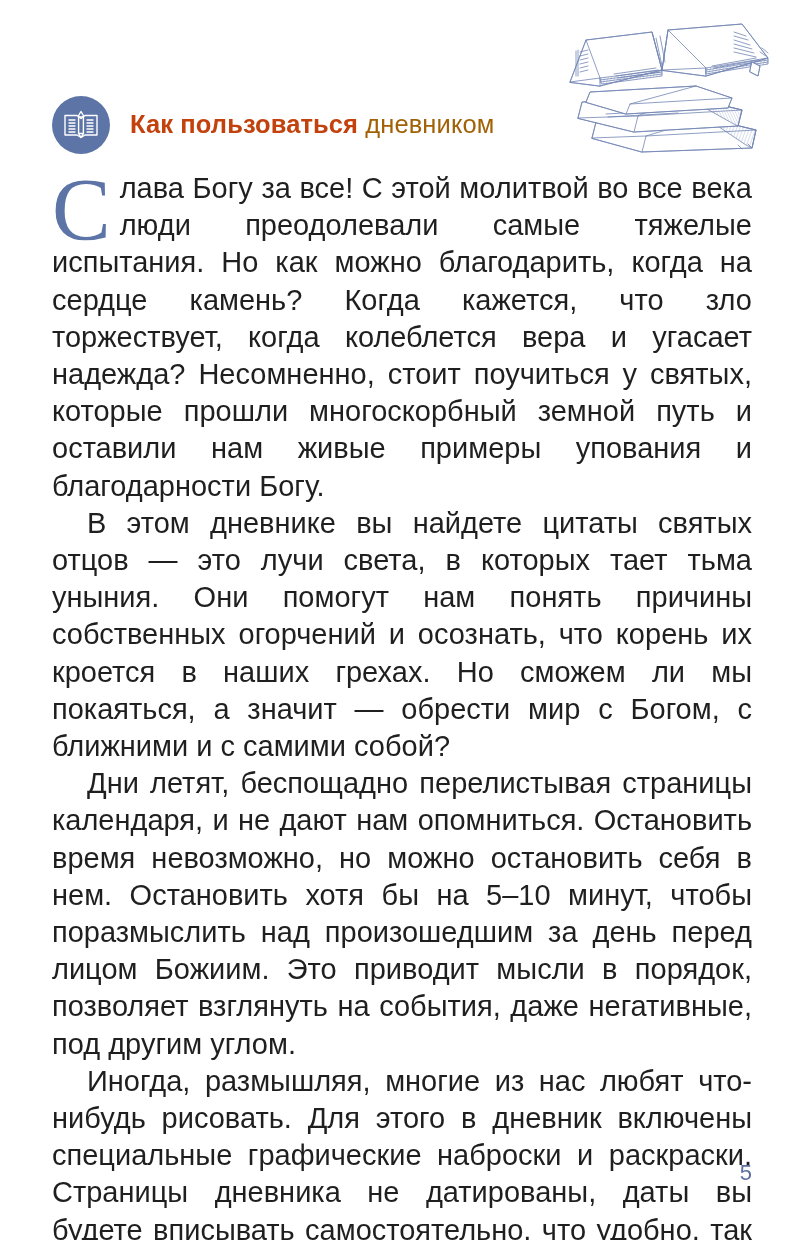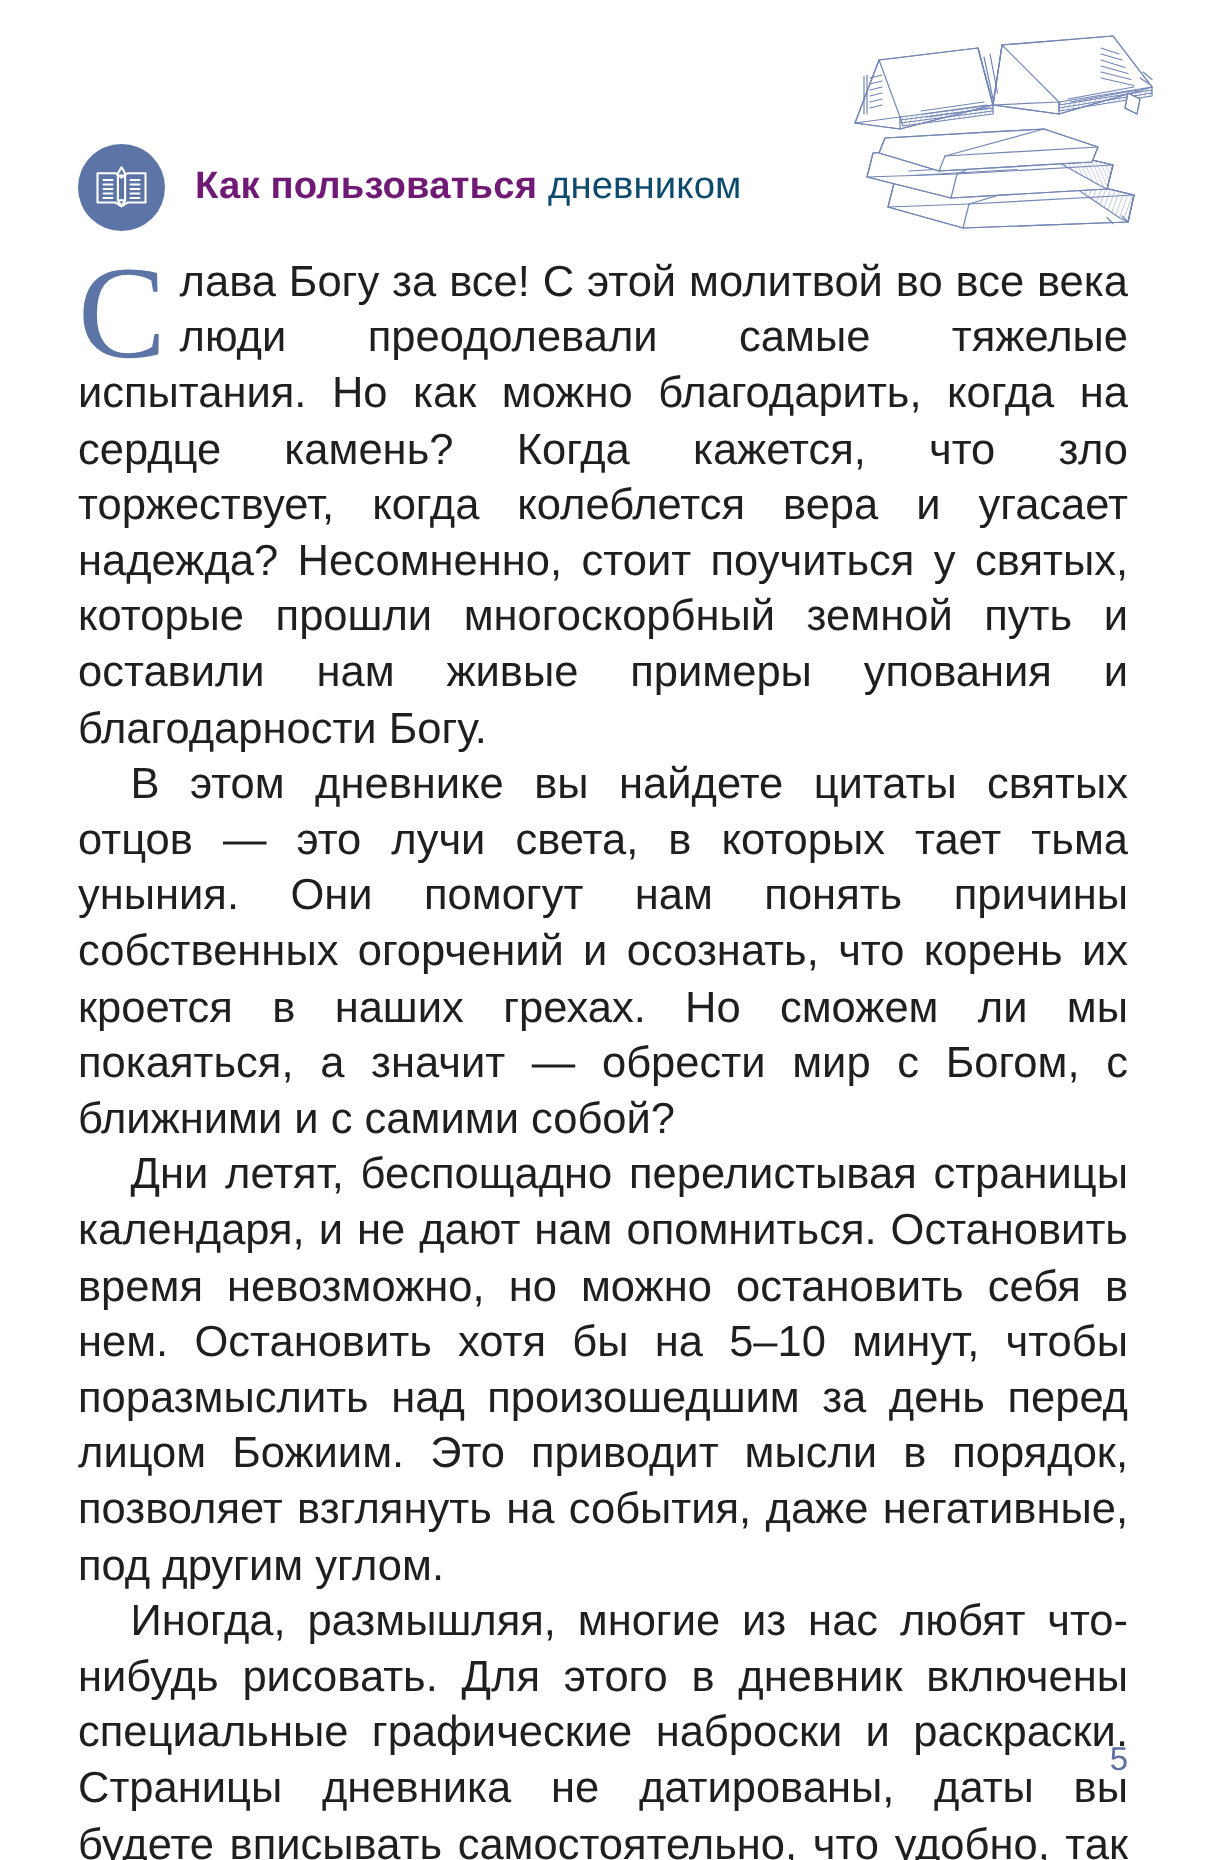--- a/index.html
+++ b/index.html
@@ -62,25 +62,25 @@
     display: block;
   }
   .header-title {
     font-size: 25.5px;
     letter-spacing: 0.1px;
     white-space: nowrap;
     line-height: 1;
   }
   .header-title .strong {
     font-weight: bold;
-    color: #701a75;
+    color: #c2410c;
   }
   .header-title .light {
     font-weight: normal;
-    color: #0c4a6e;
+    color: #a16207;
   }
 
   
   .content {
     position: absolute;
     left: 52px;
     top: 170px;
     width: 700px;
   }
   .para {

